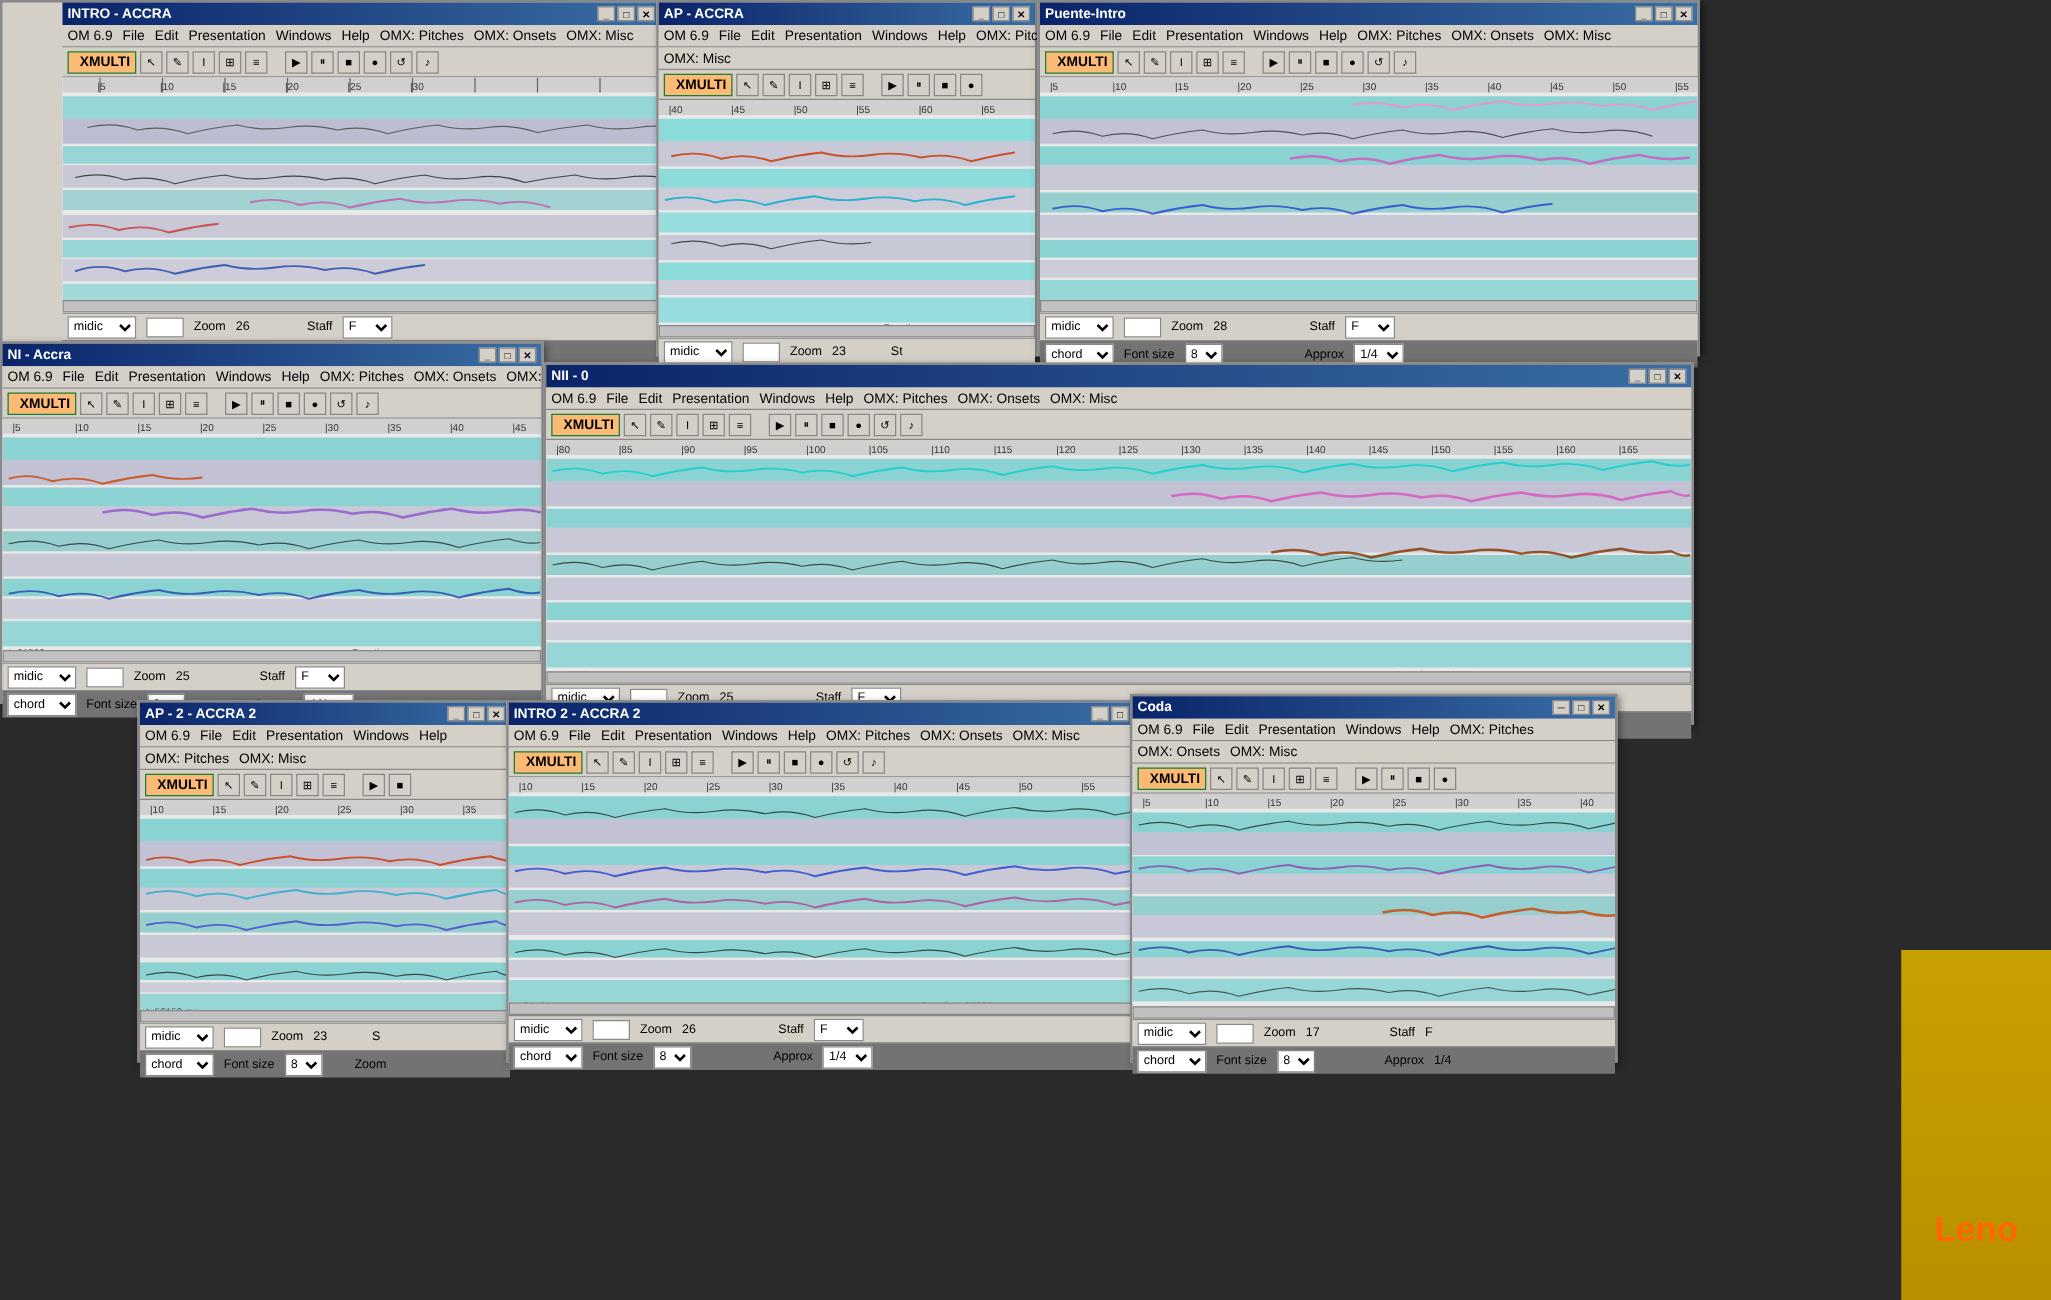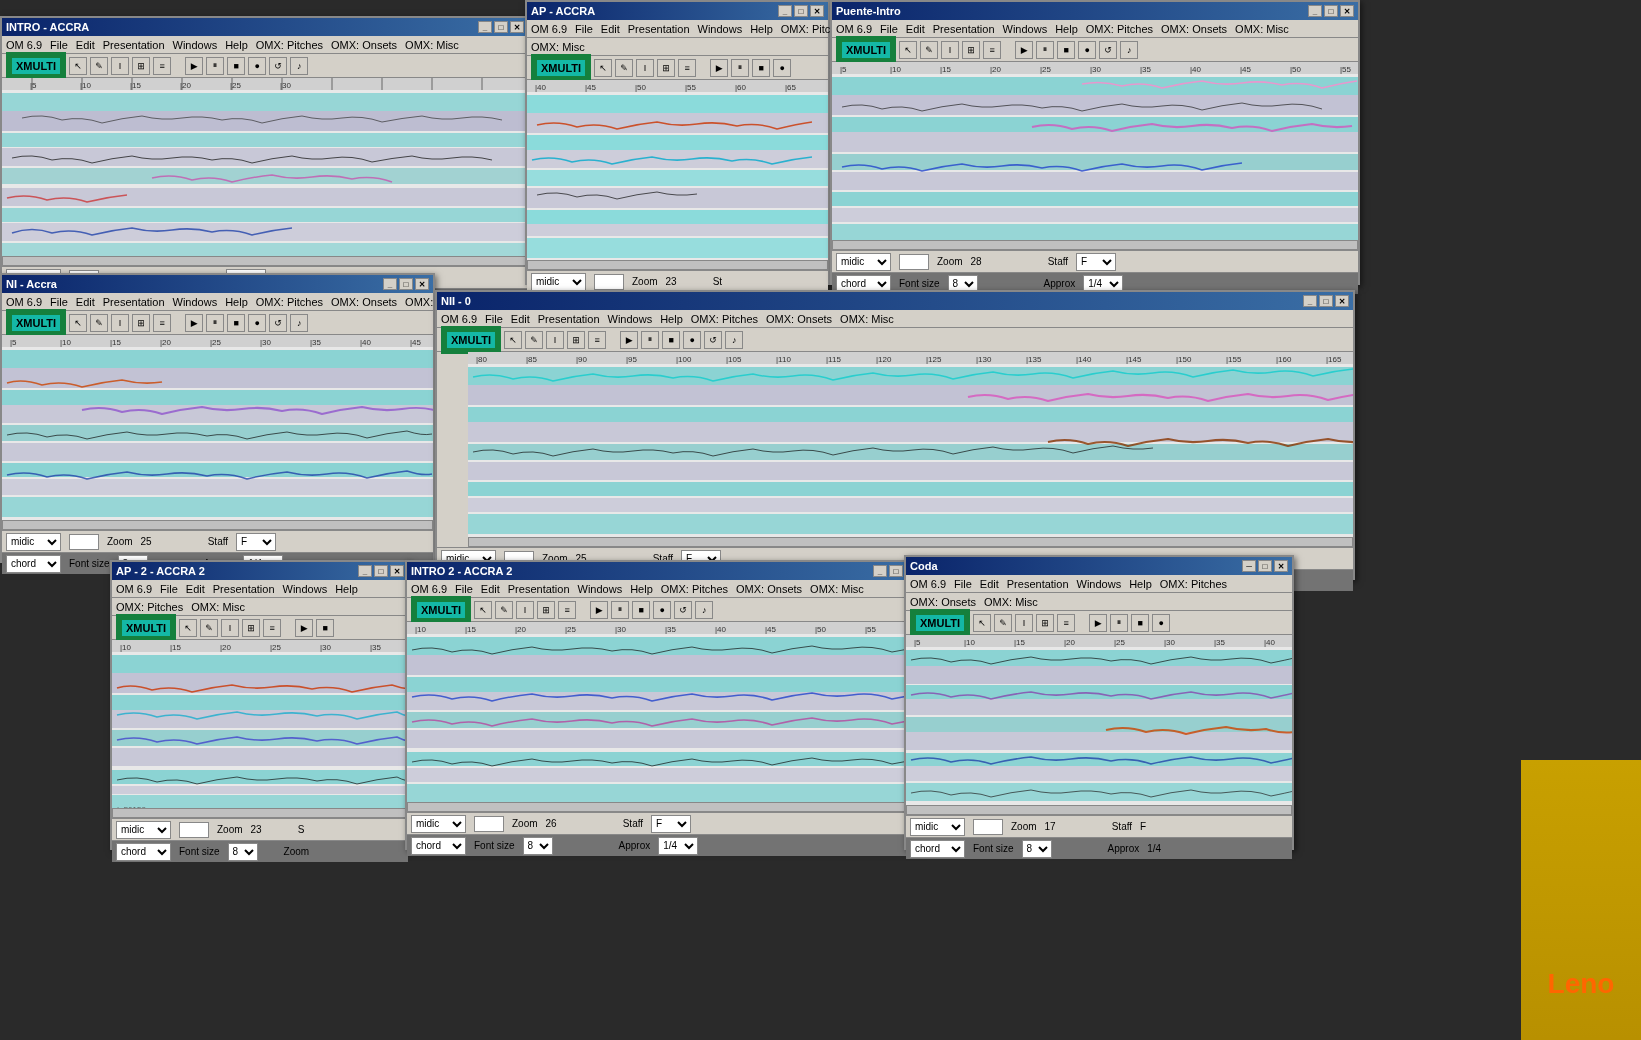--- a/index.html
+++ b/index.html
@@ -86,23 +86,24 @@
       justify-content: center;
       cursor: pointer;
       font-size: 9px;
     }
 
     .xmulti-label {
       font-size: 11px;
       font-weight: bold;
       color: #000;
       padding: 2px 4px;
-      background: #14b8a6;
-      border: 6px solid #15803d;
+      background: #fdba74;
+      border: 1px solid #15803d;
       min-width: 55px;
+      text-align: right;
     }
 
     .score-area {
       background: #e8e8e8;
       overflow: hidden;
       position: relative;
     }
 
     .bottom-bar {
       background: #d4d0c8;
@@ -161,21 +162,21 @@
     .lenovo-text {
       color: #ff6600;
       font-size: 28px;
       font-weight: bold;
       writing-mode: horizontal-tb;
     }
   </style>
 </head>
 <body>
 
-<div class="window" style="left:0px; top:16px; width:530px; height:285px;">
+<div class="window" style="left:0px; top:0px; width:530px; height:285px;padding-left:48px;">
   <div class="title-bar">
     <span>INTRO - ACCRA</span>
     <div class="title-bar-buttons">
       <div class="title-btn">_</div>
       <div class="title-btn">□</div>
       <div class="title-btn">✕</div>
     </div>
   </div>
   <div class="menu-bar">
     <span class="menu-item">OM 6.9</span>
@@ -563,21 +564,21 @@
     <div class="tool-btn">⊞</div>
     <div class="tool-btn">≡</div>
     <div style="width:8px"></div>
     <div class="tool-btn">▶</div>
     <div class="tool-btn">⏸</div>
     <div class="tool-btn">■</div>
     <div class="tool-btn">●</div>
     <div class="tool-btn">↺</div>
     <div class="tool-btn">♪</div>
   </div>
-  <div class="score-area" style="height:195px; position:relative;margin-left:31px;">
+  <div class="score-area" style="height:195px; position:relative;">
     <svg width="100%" height="100%" style="position:absolute;top:0;left:0;">
       <rect x="0" y="0" width="100%" height="12" fill="#d0d0d0"></rect>
       <text x="8" y="10" font-size="8" fill="#333">|80</text>
       <text x="58" y="10" font-size="8" fill="#333">|85</text>
       <text x="108" y="10" font-size="8" fill="#333">|90</text>
       <text x="158" y="10" font-size="8" fill="#333">|95</text>
       <text x="208" y="10" font-size="8" fill="#333">|100</text>
       <text x="258" y="10" font-size="8" fill="#333">|105</text>
       <text x="308" y="10" font-size="8" fill="#333">|110</text>
       <text x="358" y="10" font-size="8" fill="#333">|115</text>

